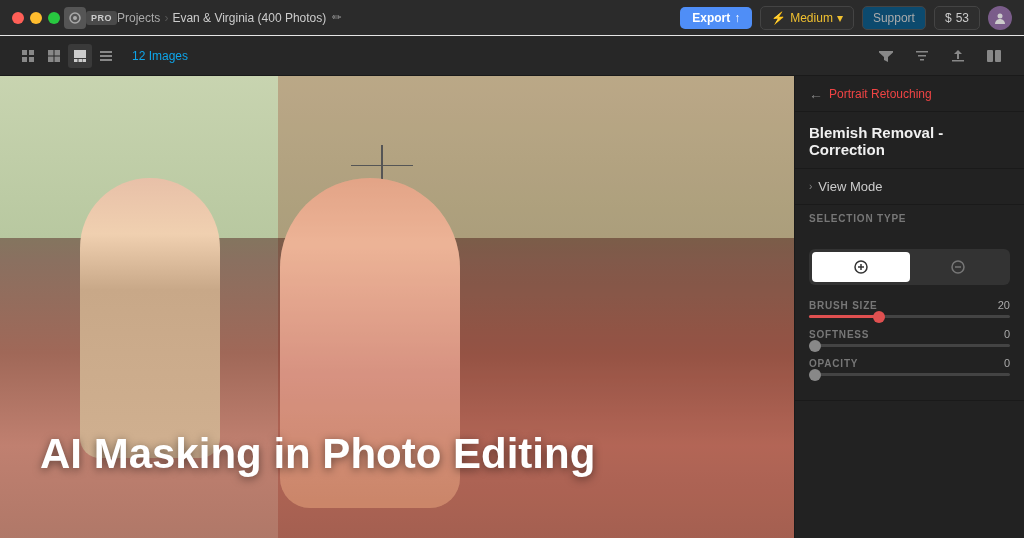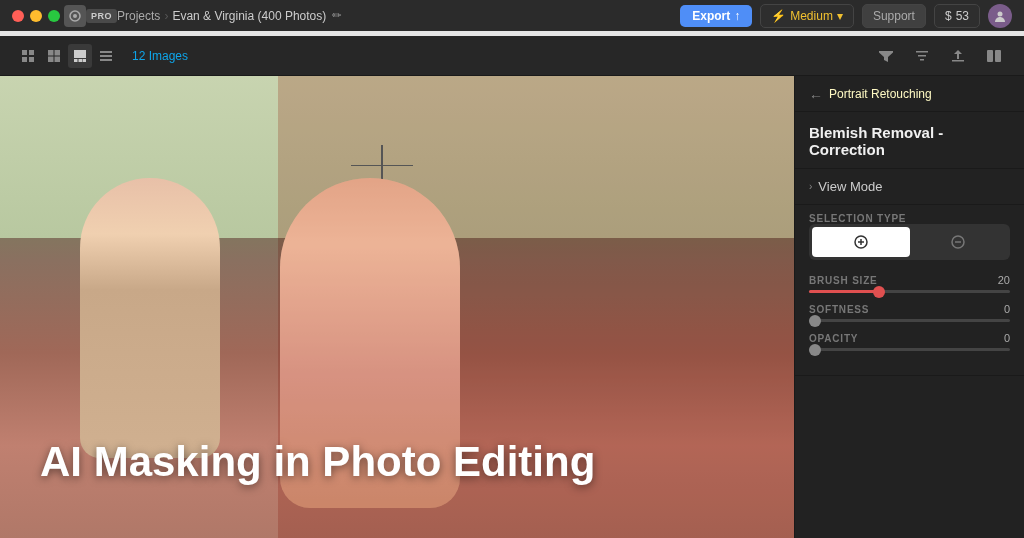--- a/index.html
+++ b/index.html
@@ -15,21 +15,21 @@
 
     
     .titlebar {
       height: 36px;
       background: #2b2b2b;
       display: flex;
       align-items: center;
       padding: 10px 12px;
       gap: 0;
       flex-shrink: 0;
-      border-bottom: 5px solid #e5e5e5;
+      border-bottom: 1px solid #e5e5e5;
     }
     .traffic-lights {
       display: flex;
       gap: 6px;
       align-items: center;
     }
     .traffic-light {
       width: 12px; height: 12px;
       border-radius: 50%;
       cursor: pointer;
@@ -93,21 +93,21 @@
       border: 1px solid #444;
       border-radius: 5px;
       padding: 4px 10px;
       font-size: 12px;
       cursor: pointer;
       display: flex;
       align-items: center;
       gap: 4px;
     }
     .support-btn {
-      background: #404040;
+      background: #0c4a6e;
       color: #aaa;
       border: 1px solid #444;
       border-radius: 5px;
       padding: 4px 10px;
       font-size: 12px;
       cursor: pointer;
     }
     .credits-btn {
       background: #2e2e2e;
       color: #ccc;
@@ -227,21 +227,21 @@
       position: absolute;
       top: 0;
       right: 0;
       width: 65%;
       height: 100%;
       background: rgba(200, 80, 60, 0.3);
       mix-blend-mode: multiply;
     }
     .overlay-text {
       position: absolute;
-      bottom: 52px;
+      bottom: 60px;
       left: 40px;
       color: white;
       font-size: 42px;
       font-weight: 800;
       text-shadow: 0 2px 8px rgba(0,0,0,0.5);
       line-height: 1.15;
       z-index: 10;
     }
     
     .person-left {
@@ -289,21 +289,21 @@
       padding: 0 14px;
       gap: 6px;
       border-bottom: 1px solid #1a1a1a;
     }
     .back-arrow {
       color: #888;
       font-size: 14px;
       cursor: pointer;
     }
     .panel-back-label {
-      color: #fef9c3;
+      color: #ef4444;
       font-size: 12px;
       text-align: right;
     }
     .panel-title {
       padding: 12px 14px 10px;
       color: #f0f0f0;
       font-size: 15px;
       font-weight: 600;
       border-bottom: 1px solid #1a1a1a;
     }
@@ -328,21 +328,21 @@
     }
     .panel-section-body {
       padding: 8px 14px 14px;
     }
     .section-label {
       color: #777;
       font-size: 10px;
       font-weight: 600;
       letter-spacing: 0.8px;
       text-transform: uppercase;
-      margin-bottom: 0;
+      margin-bottom: 25px;
     }
     .selection-type-row {
       display: flex;
       gap: 0;
       background: #333;
       border-radius: 6px;
       padding: 3px;
       margin-bottom: 14px;
     }
     .sel-btn {

